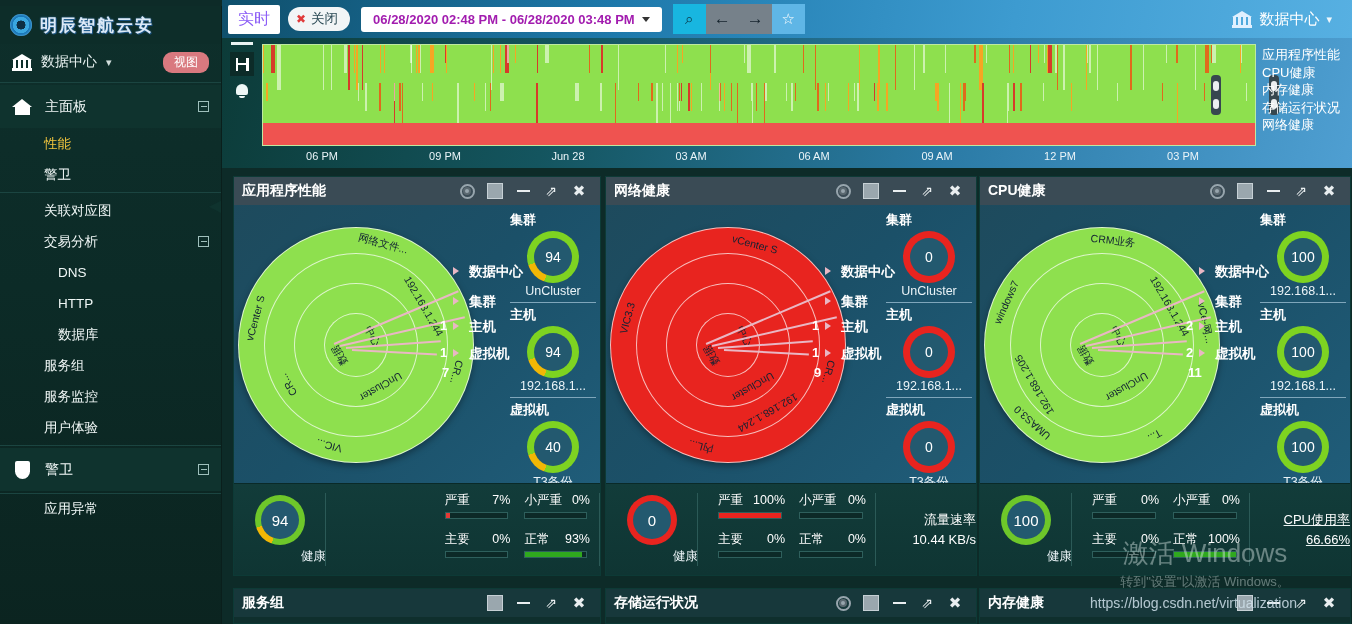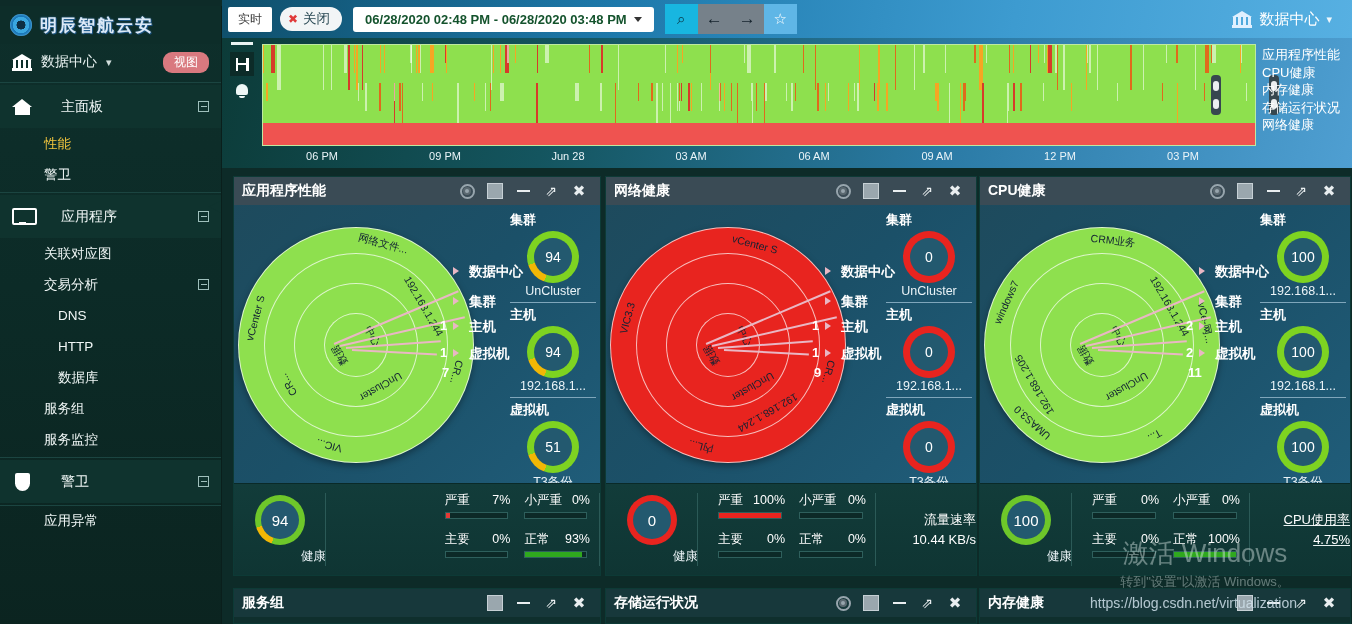--- a/index.html
+++ b/index.html
@@ -33,21 +33,21 @@
   .dc-row{height:36px;display:flex;align-items:center;gap:9px;padding:0 12px;}
   .bank-icon{width:20px;height:17px;position:relative;flex:0 0 auto;}
   .bank-icon .roof{position:absolute;top:0;left:0;width:0;height:0;border-left:10px solid transparent;border-right:10px solid transparent;border-bottom:6px solid #fff;}
   .bank-icon .cols{position:absolute;top:6px;left:1px;width:18px;height:8px;
      background:repeating-linear-gradient(90deg,#fff 0 3px,transparent 3px 5px);}
   .bank-icon .base{position:absolute;bottom:0;left:0;width:20px;height:2.5px;background:#fff;}
   .dc-label{font-size:14px;}
   .chev{font-size:11px;opacity:.9;}
   .pill{margin-left:auto;background:#d9797f;color:#fff;border-radius:9px;padding:2px 11px;font-size:12px;}
   .sep{height:1px;background:#1b4541;margin:2px 0;}
-  .nav-item{height:43px;display:flex;align-items:center;padding:0 12px;gap:28px;cursor:pointer;position:relative;}
+  .nav-item{height:43px;display:flex;align-items:center;padding:0 12px;gap:12px;cursor:pointer;position:relative;}
   .nav-item.level0{background:#0f332e;}
   .nav-item .nicon{width:21px;height:19px;flex:0 0 auto;position:relative;}
   .nav-label{font-size:14px;color:#f0f7f6;}
   .nav-label.sub{font-size:13.5px;}
   .nav-item .expander{margin-left:auto;width:11px;height:11px;border:1px solid #9fc0bc;position:relative;}
   .nav-item .expander:after{content:"";position:absolute;left:1.5px;top:4px;width:6px;height:1px;background:#9fc0bc;}
   .nav-sub{height:31px;display:flex;align-items:center;padding-left:44px;cursor:pointer;}
   .nav-sub.indent2{padding-left:58px;}
   .nav-sub.active .nav-label{color:#f2c53d;}
   
@@ -58,24 +58,24 @@
   .ic-monitor:after{content:"";position:absolute;left:7px;top:15px;width:7px;height:3px;background:#fff;}
   
   .ic-shield:before{content:"";position:absolute;left:3px;top:1px;width:15px;height:11px;background:#fff;border-radius:2px 2px 0 0;}
   .ic-shield:after{content:"";position:absolute;left:3px;top:11px;width:15px;height:8px;background:#fff;border-radius:0 0 8px 8px;}
   .collapse-arrow{position:absolute;right:-1px;top:186px;width:14px;height:26px;
      display:flex;align-items:center;justify-content:center;color:#0f332e;font-size:16px;}
   
   #topbar{position:absolute;left:222px;top:0;width:1130px;height:38px;
      background:linear-gradient(100deg,#0f4f6b 0%,#1e79ab 35%,#3d9bd0 70%,#57b0e2 100%);
      display:flex;align-items:center;padding:0 6px;}
-  .btn-flat{background:#fff;color:#404040;font-size:12px;padding:4px 10px;border-radius:2px;cursor:pointer;text-align:center;}
+  .btn-flat{background:#fff;color:#8b5cf6;font-size:16px;padding:4px 10px;border-radius:2px;cursor:pointer;text-align:center;}
   .btn-close-rt{margin-left:8px;background:#f2f5f6;color:#2b4a55;border-radius:12px;padding:3px 12px 3px 8px;font-size:13.5px;display:flex;align-items:center;gap:5px;cursor:pointer;}
   .x-red{color:#e03a3a;font-weight:bold;font-size:12px;}
-  .date-box{margin-left:11px;background:#fff;color:#14532d;font-size:13px;font-weight:bold;
+  .date-box{margin-left:11px;background:#fff;color:#a21caf;font-size:13px;font-weight:bold;
      padding:5px 12px;border-radius:3px;display:flex;align-items:center;gap:7px;min-width:255px;cursor:pointer;}
   .caret{border-left:4px solid transparent;border-right:4px solid transparent;border-top:5px solid #333;}
   .tb-group{margin-left:11px;display:flex;height:30px;align-items:stretch;}
   .tb-btn{width:33px;display:flex;align-items:center;justify-content:center;cursor:pointer;font-size:15px;}
   .tb-btn.cyan{background:#18b6e0;color:#0a3c4d;}
   .tb-btn.gray{background:#76818a;color:#14222b;font-size:17px;}
   .tb-btn.star{background:#5fb6e6;color:#fff;font-size:15px;}
   .topright{margin-left:auto;display:flex;align-items:center;gap:7px;padding-right:14px;}
   .topright .bank-icon .roof{border-bottom-color:#dff0ff;}
   .topright .bank-icon .cols{background:repeating-linear-gradient(90deg,#dff0ff 0 3px,transparent 3px 5px);}
@@ -175,25 +175,20 @@
     <div class="expander"></div>
   </div>
   <div class="nav-sub active">
     <div class="nav-label sub">性能</div>
   </div>
   <div class="nav-sub">
     <div class="nav-label sub">警卫</div>
   </div>
 
   <div class="sep"></div>
-  <div class="nav-item level0">
-    <div class="nicon ic-monitor"></div>
-    <div class="nav-label">应用程序</div>
-    <div class="expander"></div>
-  </div>
   <div class="nav-sub">
     <div class="nav-label sub">关联对应图</div>
   </div>
   <div class="nav-item" style="height:31px;padding-left:44px;">
     <div class="nav-label sub">交易分析</div>
     <div class="expander"></div>
   </div>
   <div class="nav-sub indent2">
     <div class="nav-label sub">DNS</div>
   </div>
@@ -201,20 +196,23 @@
     <div class="nav-label sub">HTTP</div>
   </div>
   <div class="nav-sub indent2">
     <div class="nav-label sub">数据库</div>
   </div>
   <div class="nav-sub">
     <div class="nav-label sub">服务组</div>
   </div>
   <div class="nav-sub">
     <div class="nav-label sub">服务监控</div>
+  </div>
+  <div class="nav-sub">
+    <div class="nav-label sub">用户体验</div>
   </div>
 
   <div class="sep"></div>
   <div class="nav-item level0">
     <div class="nicon ic-shield"></div>
     <div class="nav-label">警卫</div>
     <div class="expander"></div>
   </div>
   <div class="sep"></div>
   <div class="nav-sub" style="height:26px;overflow:hidden;">
@@ -499,21 +497,21 @@
           <div class="gcap">UnCluster</div>
           <div class="gdiv"></div>
           <h4>主机</h4>
           <div class="ring" style="width: 52px; height: 52px; font-size: 14px; background: conic-gradient(from 200deg, rgb(242, 183, 5) 0deg, rgb(242, 183, 5) 52deg, rgb(126, 211, 33) 52deg, rgb(126, 211, 33) 360deg);">
             <div style="width: 38px; height: 38px; border-radius: 50%; background: rgb(35, 89, 111); display: flex; align-items: center; justify-content: center; font-size: 14px; color: rgb(255, 255, 255);">94</div>
           </div>
           <div class="gcap">192.168.1...</div>
           <div class="gdiv"></div>
           <h4>虚拟机</h4>
           <div class="ring" style="width: 52px; height: 52px; font-size: 14px; background: conic-gradient(from 200deg, rgb(242, 183, 5) 0deg, rgb(242, 183, 5) 52deg, rgb(126, 211, 33) 52deg, rgb(126, 211, 33) 360deg);">
-            <div style="width: 38px; height: 38px; border-radius: 50%; background: rgb(35, 89, 111); display: flex; align-items: center; justify-content: center; font-size: 14px; color: rgb(255, 255, 255);">51</div>
+            <div style="width: 38px; height: 38px; border-radius: 50%; background: rgb(35, 89, 111); display: flex; align-items: center; justify-content: center; font-size: 14px; color: rgb(255, 255, 255);">40</div>
           </div>
           <div class="gcap">T3备份</div>
         </div>
       </div>
       <div class="panel-foot">
         <div class="fcell borderr" style="width: 92px;">
           <div class="ring" style="width: 50px; height: 50px; font-size: 15px; background: conic-gradient(from 200deg, rgb(242, 183, 5) 0deg, rgb(242, 183, 5) 52deg, rgb(110, 199, 42) 52deg, rgb(110, 199, 42) 360deg);">
             <div style="width: 38px; height: 38px; border-radius: 50%; background: rgb(35, 89, 111); display: flex; align-items: center; justify-content: center; font-size: 15px; color: rgb(255, 255, 255);">94</div>
           </div>
           <div class="flabel">健康</div>
@@ -795,21 +793,21 @@
                 <span class="stval">100%</span>
               </div>
               <div class="bar">
                 <i style="width: 100%; background: rgb(47, 168, 30);"></i>
               </div>
             </div>
           </div>
         </div>
         <div class="fcell" style="width: 100px; text-decoration: underline;">
           <div class="rate">CPU使用率</div>
-          <div class="rate rv">4.75%</div>
+          <div class="rate rv">66.66%</div>
         </div>
       </div>
     </div>
   </div>
 
 <div id="bottom-root">
     <div class="panel panel-bottom" style="left: 233px; top: 588px; width: 368px; height: 36px; background: rgb(15, 47, 45);">
       <div class="panel-head" style="background: rgb(23, 56, 59);">
         <div class="panel-title">服务组</div>
         <div class="panel-icons">

